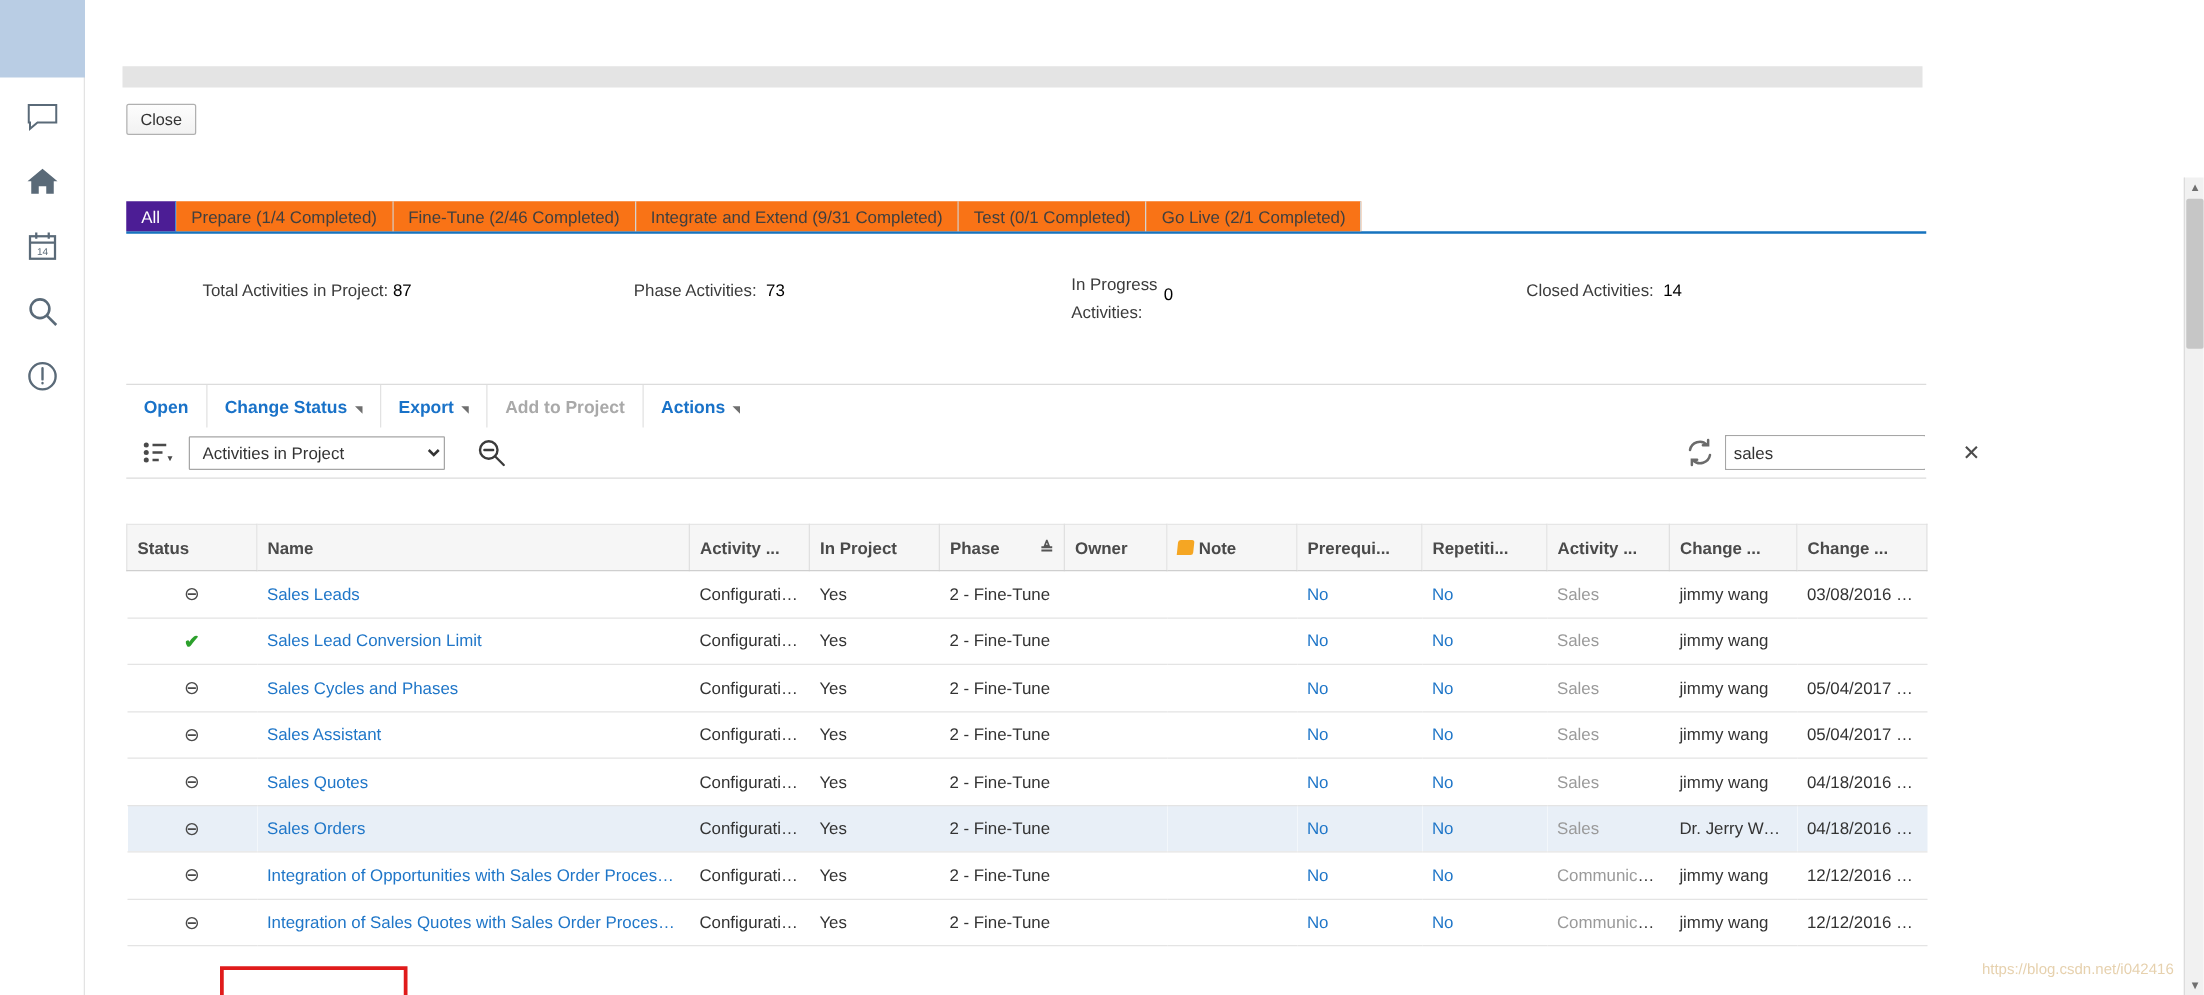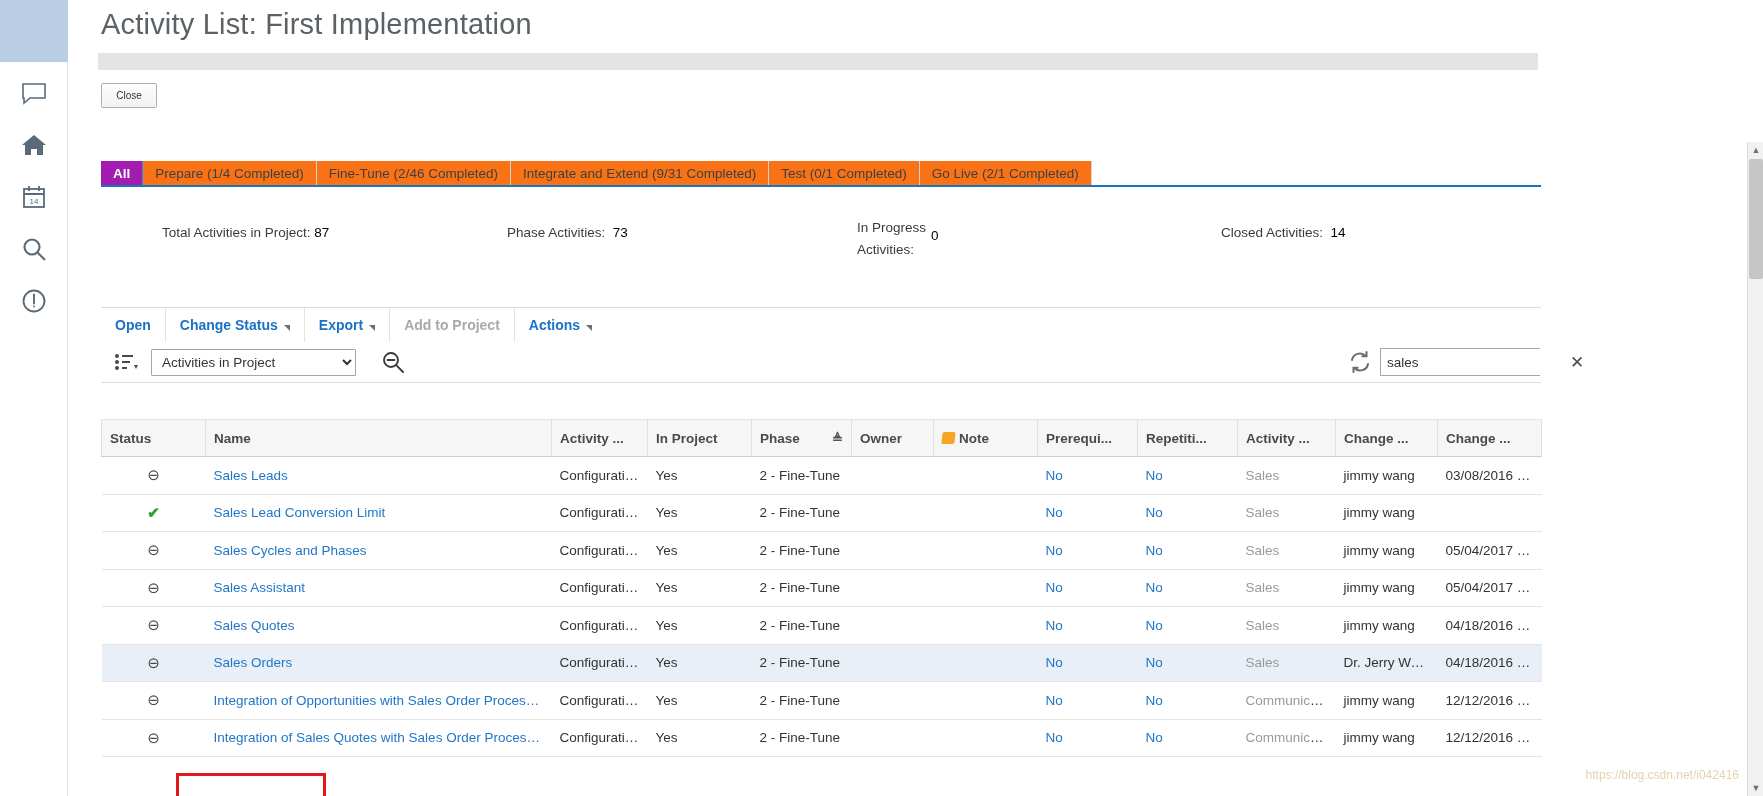--- a/index.html
+++ b/index.html
@@ -42,21 +42,21 @@
     white-space: nowrap;
   }
   .grey-bar {
     position: absolute; left: 30px; top: 53px; width: 1440px; height: 17px;
     background: #e4e4e4;
   }
   .close-btn {
     position: absolute; left: 33px; top: 83px; width: 56px; height: 25px;
     background: linear-gradient(#fdfdfd,#f2f2f2);
     border: 1px solid #b0b0b0; border-radius: 2px;
-    font-size: 10px; color: #333; font-family: "Liberation Sans", sans-serif;
+    font-size: 13px; color: #333; font-family: "Liberation Sans", sans-serif;
     cursor: pointer; padding: 0;
   }
 
   
   .panel {
     position: absolute; left: 0px; top: 142px; width: 1695px; height: 654px;
     overflow: hidden;
   }
   .panel-inner { position: relative; width: 1476px; height: 654px; margin-left: 0; }
 
@@ -68,21 +68,21 @@
     width: 1440px;
   }
   .tab {
     display: flex; align-items: center; justify-content: center;
     padding: 0 12px; font-size: 13.5px; color: #3f3f3f;
     border-right: 1px solid #d2d2d2; white-space: nowrap; cursor: pointer;
     background: #f97316;
   }
   .tab:first-child { border-left: none; }
   .tab.active {
-    background: #a21caf; color: #ffffff; font-weight: 700;
+    background: #4c1d95; color: #ffffff; font-weight: 400;
     border-right: 1px solid #3a8ade;
   }
   .tabs-spacer { flex: 1; }
 
   
   .summary { position: absolute; left: 33px; top: 66px; width: 1440px; height: 60px; }
   .sum-cell { position: absolute; font-size: 13.5px; color: #3b3b3b; }
   .sum-label { color: #3b3b3b; margin-left: 40px; }
   .sum-val { color: #000; }
   .sum1 { left: 21px; top: 17px; }
@@ -224,21 +224,20 @@
         <svg width="26" height="26" viewBox="0 0 26 26" fill="none" stroke="#5a6a78" stroke-width="1.9">
           <circle cx="13" cy="13" r="10.5"></circle>
             <path d="M13 6.5v9M13 18.4v.2" stroke-linecap="round"></path>
         </svg>
       </div>
     </div>
   </div>
 
   <div class="content">
 
-    <div class="page-title">Activity List: First Implementation</div>
     <div class="grey-bar"></div>
     <button class="close-btn">Close</button>
 
     <div class="panel">
       <div class="panel-inner">
 
         <div class="tabs">
           <div class="tab active">All</div>
           <div class="tab">Prepare (1/4 Completed)</div>
           <div class="tab">Fine-Tune (2/46 Completed)</div>

